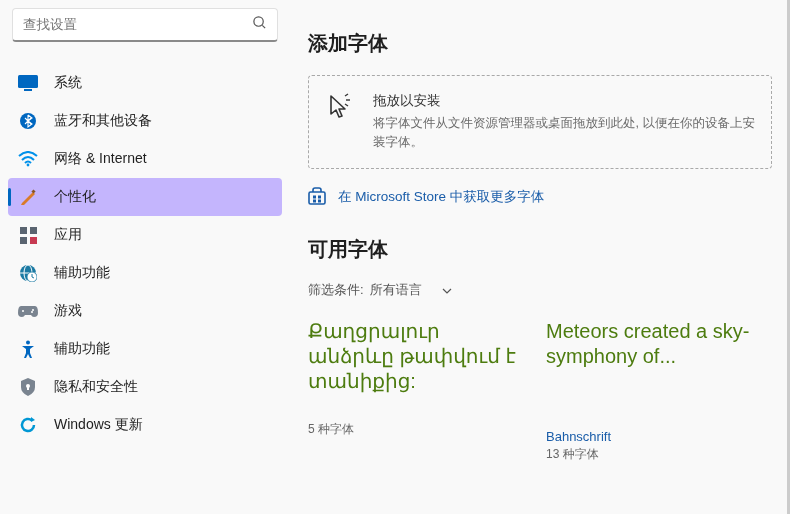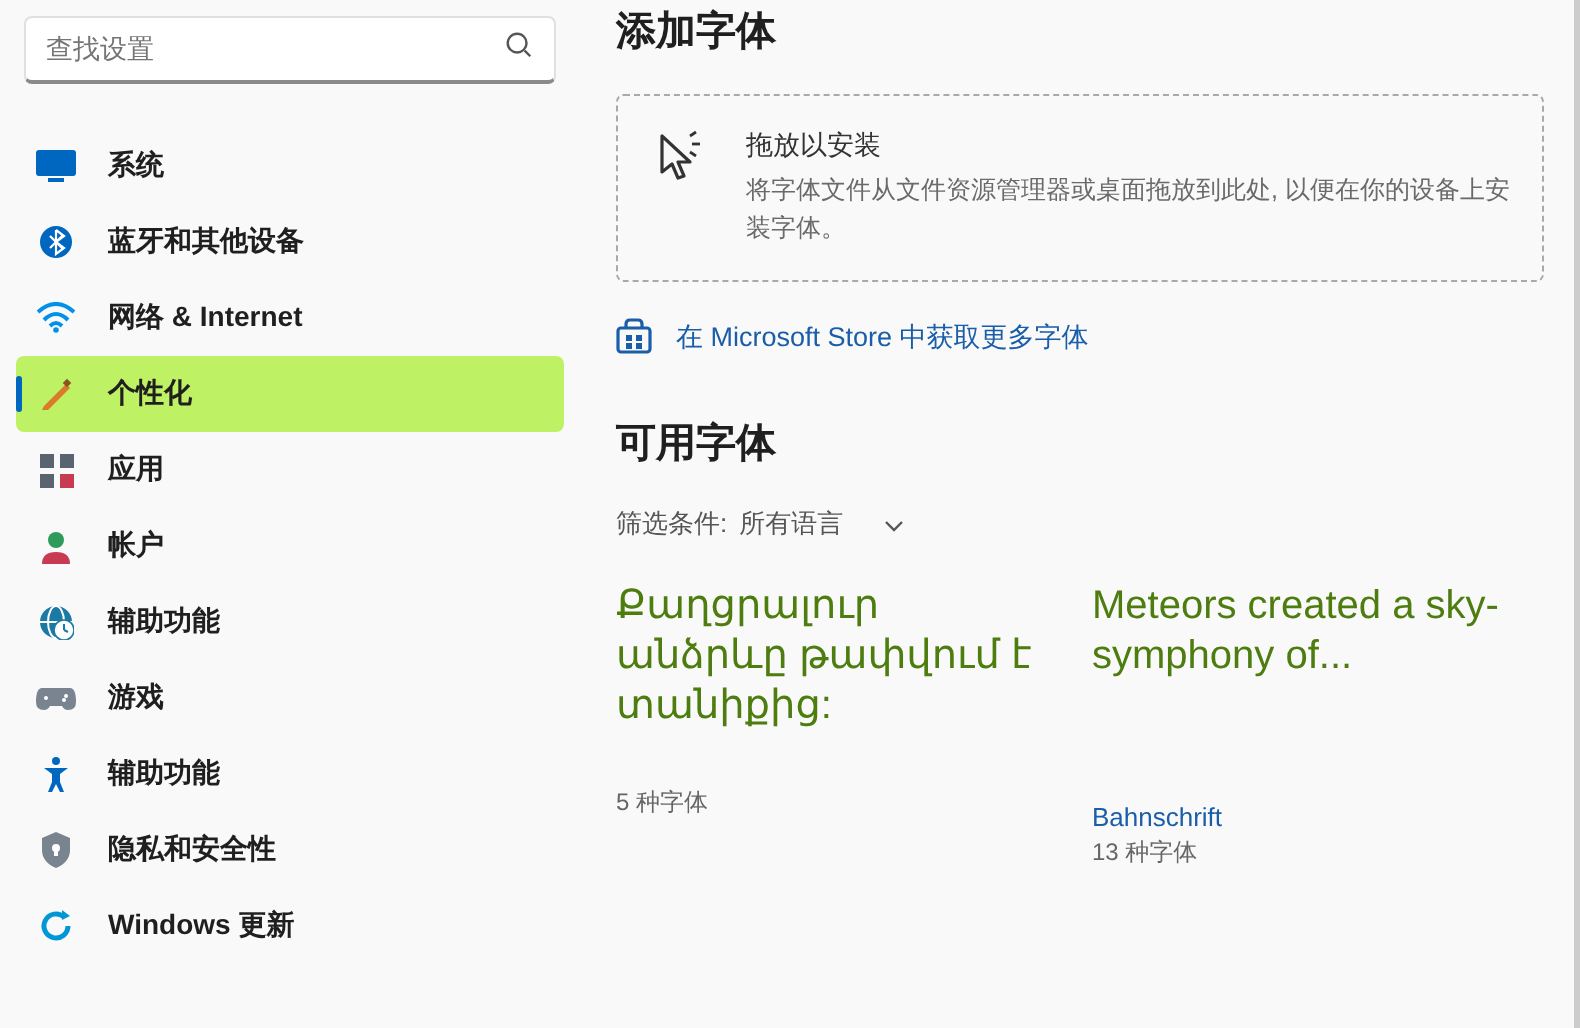--- a/index.html
+++ b/index.html
@@ -1,24 +1,24 @@
 <!DOCTYPE html>
 <html><head>
 <meta charset="utf-8">
 <style>
 * { margin: 0; padding: 0; box-sizing: border-box; font-family: "Segoe UI", "Microsoft YaHei", sans-serif; }
 body { width: 790px; height: 514px; background: #f9f9f9; overflow: hidden; display: flex; }
 .sidebar { width: 290px; padding: 0 8px 21px 8px; background: #f9f9f9; }
 .search-box { display: flex; align-items: center; margin: 8px 4px 22px 4px; height: 34px; background: #fff; border: 1px solid #e0e0e0; border-bottom: 2px solid #8a8a8a; border-radius: 4px; padding: 0 10px; }
 .search-input { flex: 1; border: none; outline: none; font-size: 13.5px; color: #555; background: transparent; }
-.sidebar-item { display: flex; align-items: center; height: 38px; padding: 0 10px; border-radius: 4px; cursor: pointer; position: relative; font-size: 14px; color: #1f1f1f; font-weight: bold; }
-.sidebar-item.active { background: #bef264; }
+.sidebar-item { display: flex; align-items: center; height: 38px; padding: 0 10px; border-radius: 4px; cursor: pointer; position: relative; font-size: 14px; color: #1f1f1f; }
+.sidebar-item.active { background: #c4b5fd; }
 .sidebar-item.active::before { content: ""; position: absolute; left: 0; top: 10px; width: 3px; height: 18px; background: #0067c0; border-radius: 2px; }
 .sb-icon { width: 20px; height: 20px; margin-right: 16px; display: flex; align-items: center; justify-content: center; }
-.main { flex: 1; padding: 0 18px 0 18px; overflow: hidden; position: relative; }
+.main { flex: 1; padding: 0 18px 0 18px; overflow: hidden; position: relative; margin-top: 28px; }
 .section-title { font-size: 20px; font-weight: 600; color: #1f1f1f; margin-top: 2px; margin-bottom: 18px; }
 .section-title.mt { margin-top: 28px; }
 .drop-area { border: 1px dashed #a9a9a9; border-radius: 4px; padding: 16px 14px 16px 16px; display: flex; gap: 16px; align-items: flex-start; }
 .drop-icon { width: 32px; height: 32px; flex-shrink: 0; }
 .drop-title { font-size: 13.5px; color: #333; margin-bottom: 4px; }
 .drop-sub { font-size: 12.5px; color: #6a6a6a; line-height: 1.5; }
 .store-link { display: flex; align-items: center; gap: 12px; margin-top: 18px; color: #1a5da9; font-size: 13.5px; cursor: pointer; }
 .font-search { display: flex; align-items: center; height: 36px; background: #fff; border: 1px solid #e0e0e0; border-bottom: 2px solid #8a8a8a; border-radius: 4px; padding: 0 12px; margin-bottom: 24px; }
 .font-search-input { flex: 1; border: none; outline: none; font-size: 13.5px; color: #666; }
 .filters { font-size: 13px; color: #555; display: flex; align-items: center; gap: 6px; margin-bottom: 20px; }
@@ -90,29 +90,20 @@
       <svg width="17" height="17" viewBox="0 0 17 17">
           <rect x="0" y="0" width="7" height="7" fill="#5a6470"></rect>
           <rect x="10" y="0" width="7" height="7" fill="#5a6470"></rect>
           <rect x="0" y="10" width="7" height="7" fill="#5a6470"></rect>
           <rect x="10" y="10" width="7" height="7" fill="#c73a52"></rect>
         </svg>
     </span>
     <span>应用</span>
   </div>
 
-  <div class="sidebar-item">
-    <span class="sb-icon">
-      <svg width="16" height="17" viewBox="0 0 16 17">
-          <circle cx="8" cy="5" r="4" fill="#2e9b5a"></circle>
-          <path d="M1 17 Q1 11 8 11 Q15 11 15 17 Z" fill="#c73a52"></path>
-        </svg>
-    </span>
-    <span>帐户</span>
-  </div>
 
   <div class="sidebar-item">
     <span class="sb-icon">
       <svg width="18" height="18" viewBox="0 0 18 18">
           <circle cx="9" cy="9" r="8" fill="#1b7aa3"></circle>
           <ellipse cx="9" cy="9" rx="4" ry="8" fill="none" stroke="#fff" stroke-width="1"></ellipse>
           <line x1="1" y1="9" x2="17" y2="9" stroke="#fff" stroke-width="1"></line>
           <circle cx="13" cy="13" r="5" fill="#fff" stroke="#1b7aa3" stroke-width="0.8"></circle>
           <line x1="13" y1="13" x2="13" y2="10" stroke="#1b7aa3" stroke-width="1"></line>
           <line x1="13" y1="13" x2="15" y2="14" stroke="#1b7aa3" stroke-width="1"></line>

